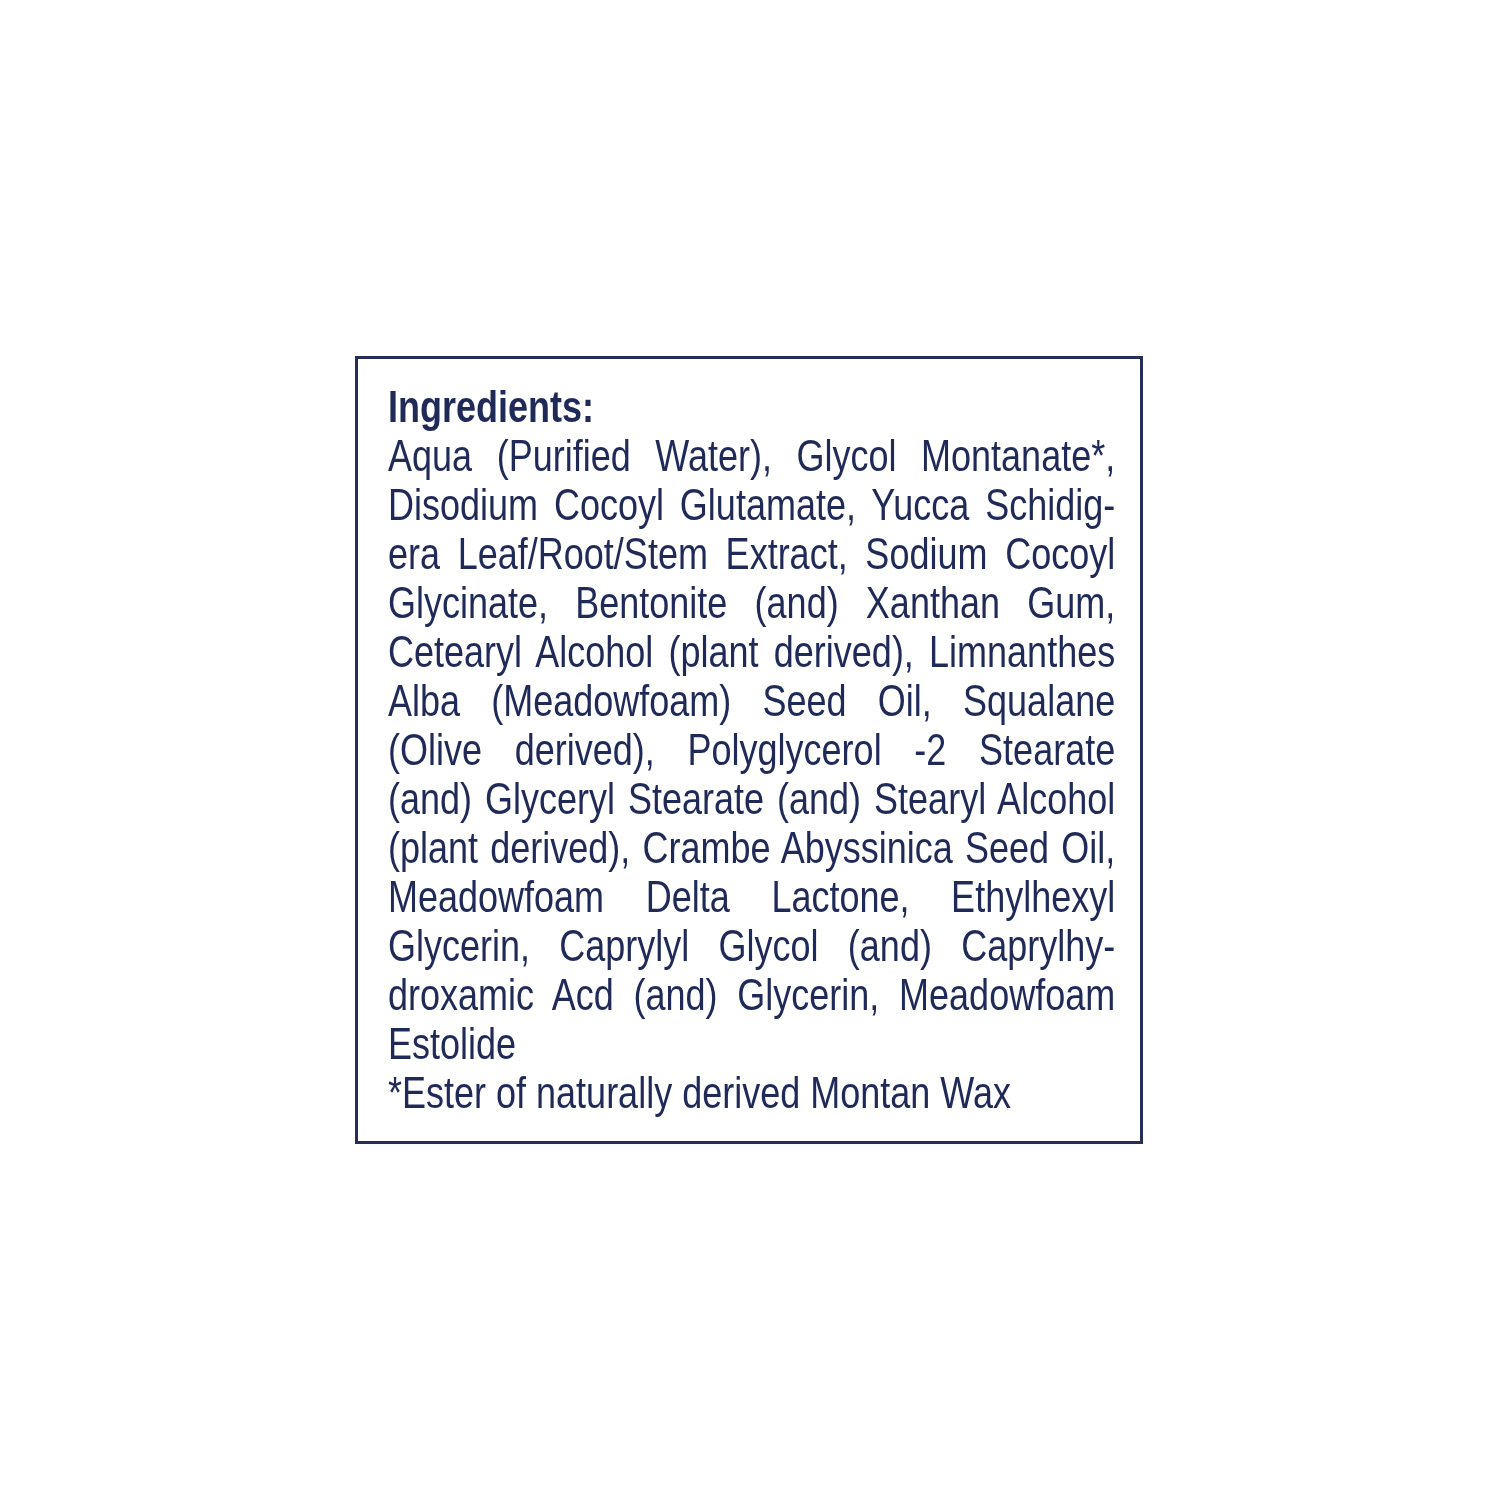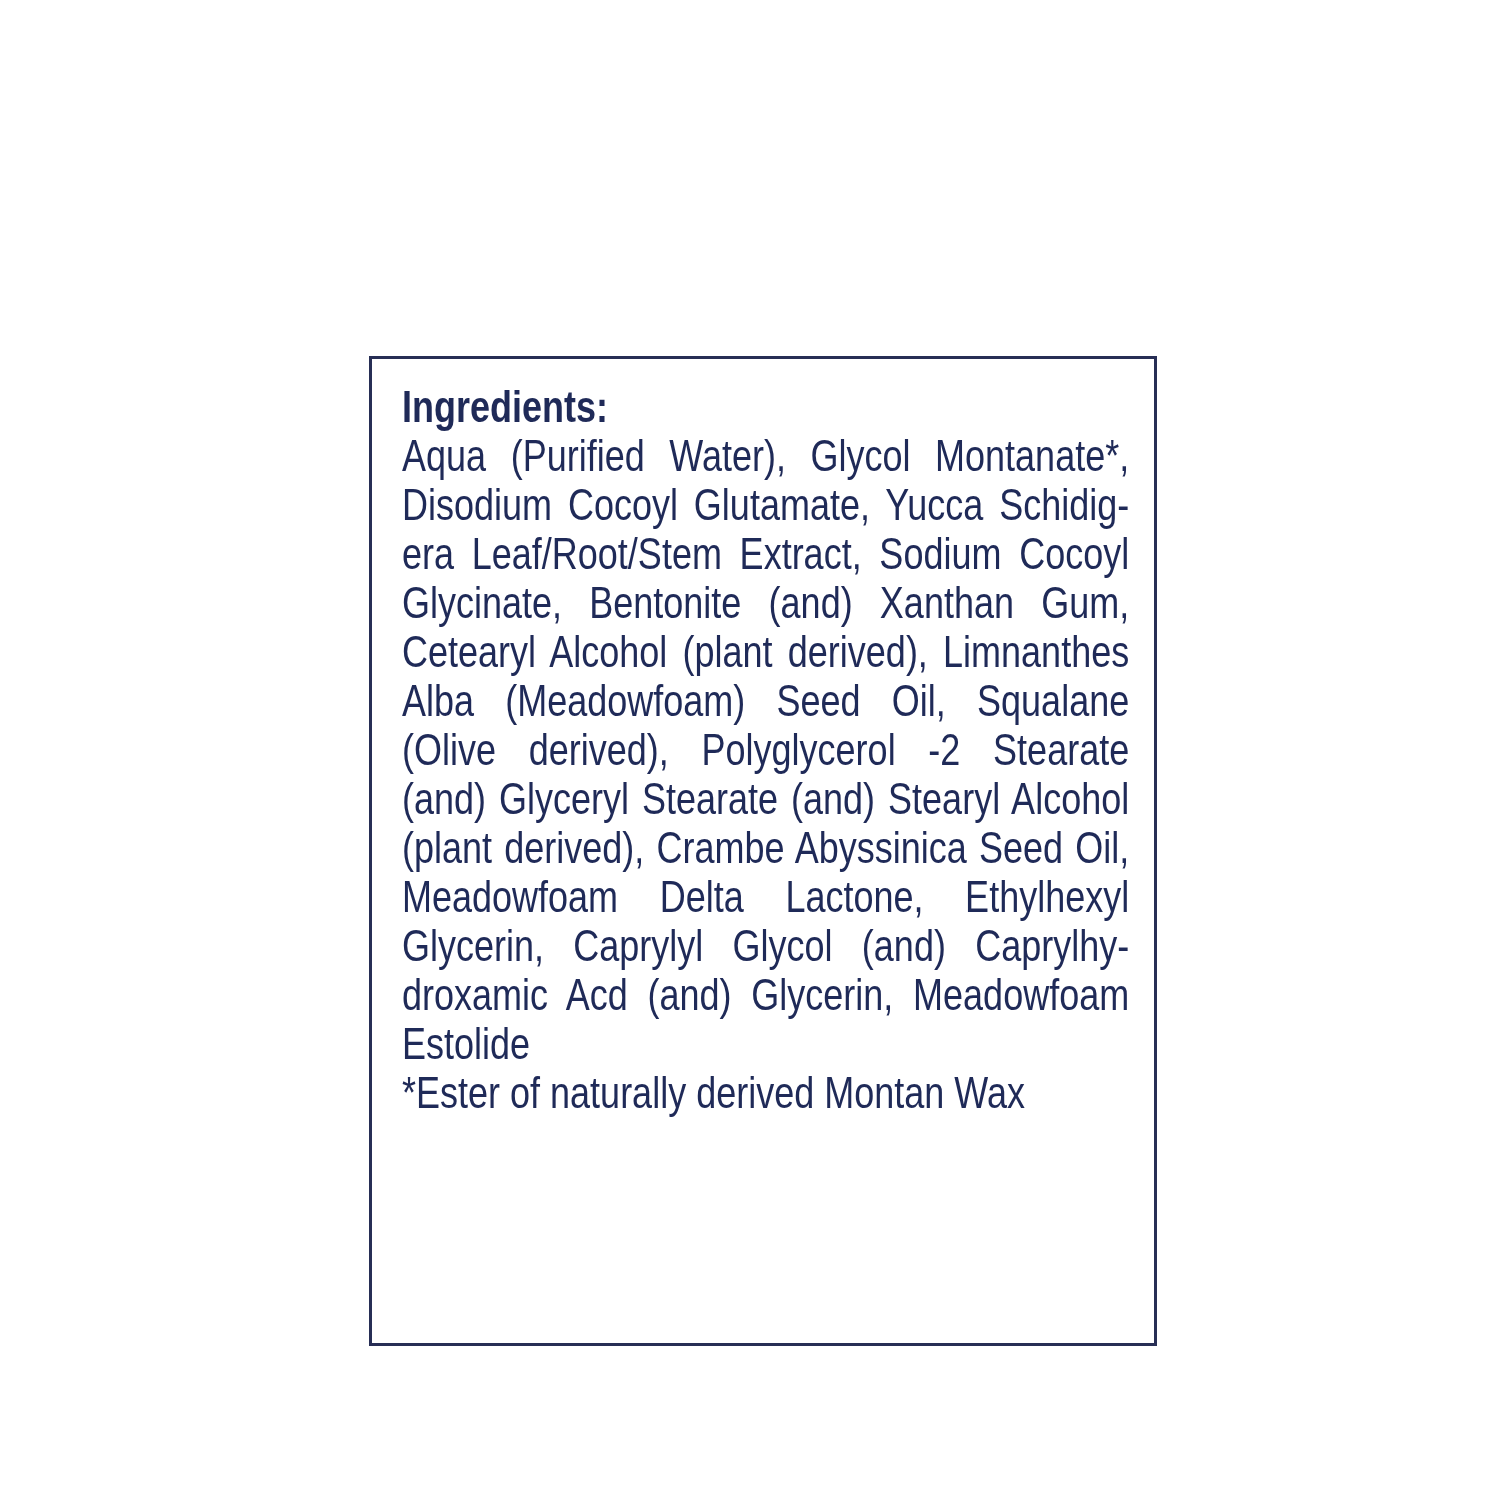--- a/index.html
+++ b/index.html
@@ -9,24 +9,24 @@
     height: 1500px;
     background: #ffffff;
     font-family: "Liberation Sans", sans-serif;
   }
   :root {
     --ink: #1f2a58;
     --border: #272e55;
   }
   .label-box {
     position: absolute;
-    left: 369px;
+    left: 355px;
     top: 356px;
     width: 788px;
-    height: 990px;
+    height: 788px;
     box-sizing: border-box;
     border: 3px solid var(--border);
     background: #ffffff;
   }
   .text-block {
     position: absolute;
     left: 30px;
     top: 23px;
     width: 909px;
     transform: scaleX(0.8);

